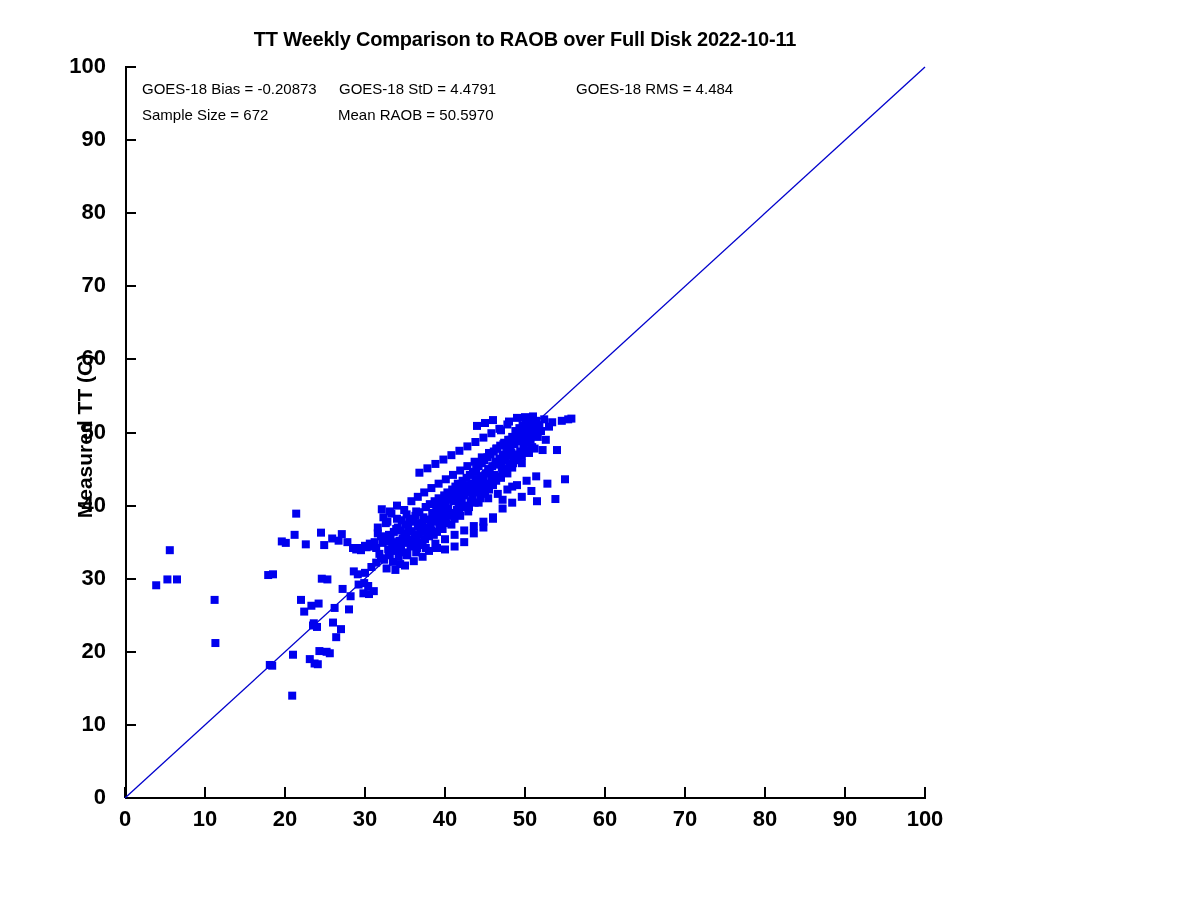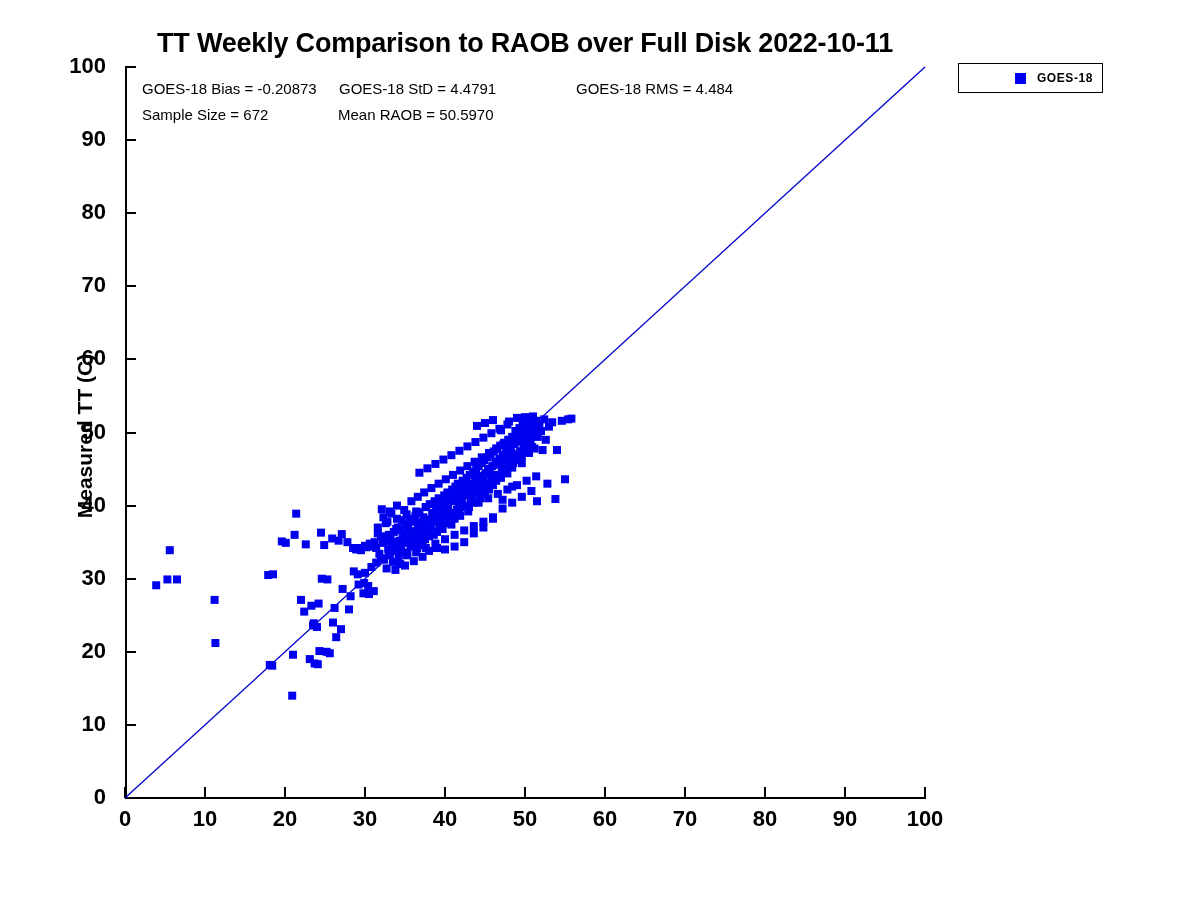--- a/index.html
+++ b/index.html
@@ -23,21 +23,21 @@
     background: #ffffff;
   }
 
   
   #chart-title {
     position: absolute;
     left: 125px;
     top: 28px;
     width: 800px;
     text-align: center;
-    font-size: 27px;
+    font-size: 20px;
     font-weight: bold;
     color: #000000;
     white-space: nowrap;
     letter-spacing: -0.2px;
   }
   #axis-left {
     position: absolute;
     left: 125px;
     top: 67px;
     width: 2px;
@@ -610,18 +610,14 @@
         <rect x="481" y="418.997" width="8" height="8" fill="#0000ee"></rect>
         <rect x="489" y="416.073" width="8" height="8" fill="#0000ee"></rect>
         <rect x="497" y="426.307" width="8" height="8" fill="#0000ee"></rect>
         <rect x="505" y="417.53499999999997" width="8" height="8" fill="#0000ee"></rect>
         <rect x="513" y="413.88" width="8" height="8" fill="#0000ee"></rect>
         <rect x="521" y="413.149" width="8" height="8" fill="#0000ee"></rect>
         <rect x="529" y="412.418" width="8" height="8" fill="#0000ee"></rect>
       </g>
     </svg>
 
-  <div id="legend">
-    <div id="legend-marker"></div>
-    <div id="legend-label">GOES-18</div>
-  </div>
 
 </div>
 
 </body></html>

